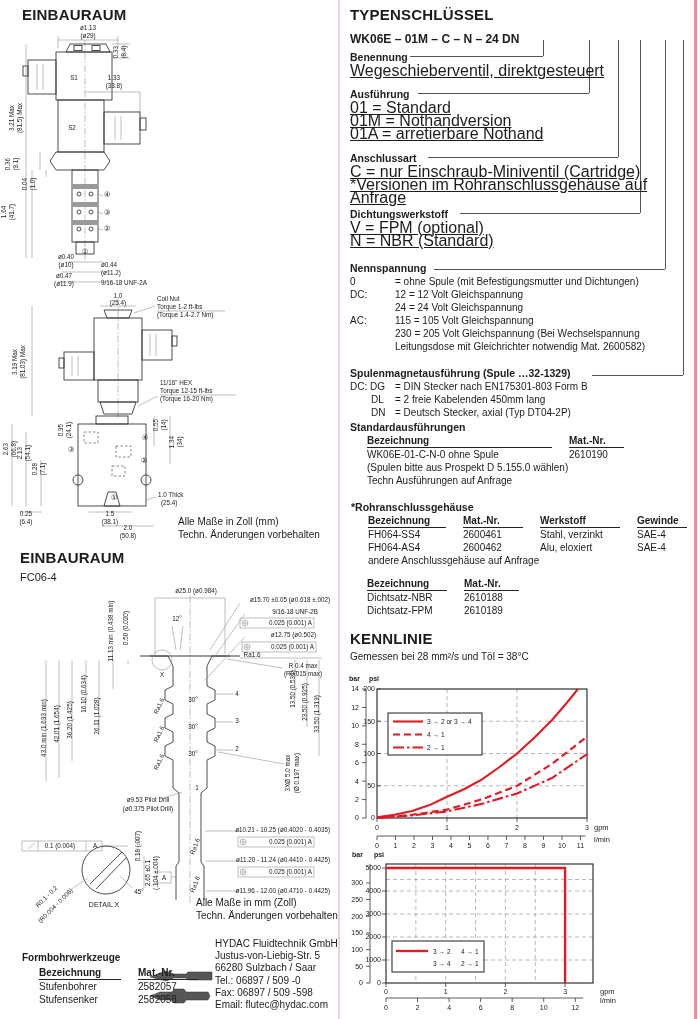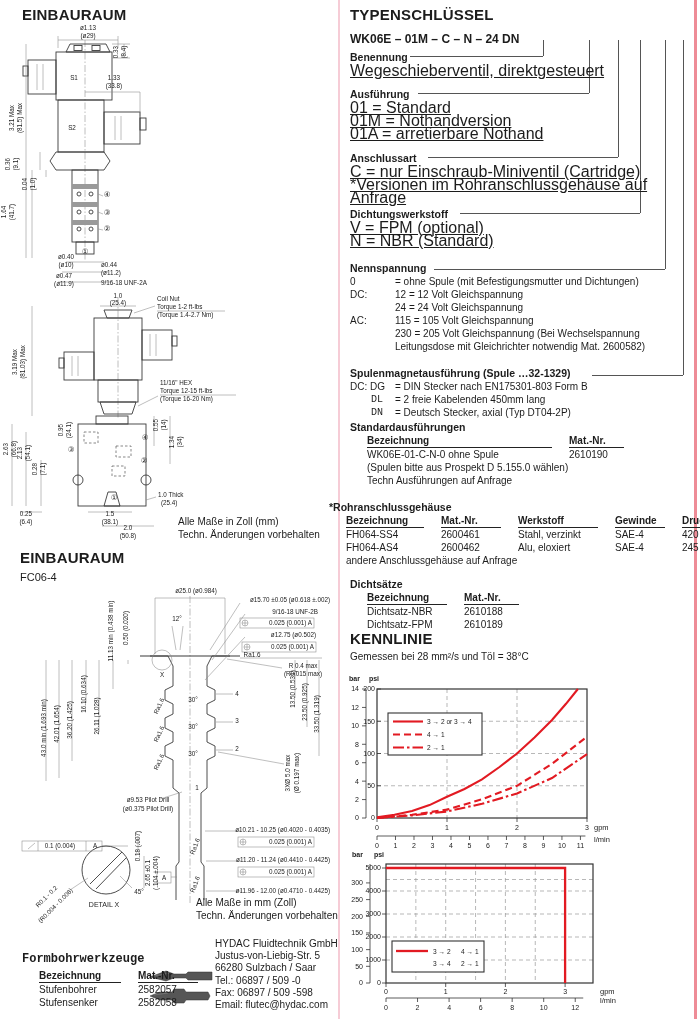--- a/index.html
+++ b/index.html
@@ -1,28 +1,28 @@
 <!DOCTYPE html>
 <html><head>
 <meta charset="utf-8">
 <style>
   html,body{margin:0;padding:0;background:#fff;}
   .page{position:relative;width:700px;height:1019px;background:#fff;overflow:hidden;
         font-family:"Liberation Sans",sans-serif;color:#1c1c1c;}
   .abs{position:absolute;}
   .h1{font-size:15px;font-weight:bold;letter-spacing:.2px;}
-  .h2{font-size:12px;font-weight:bold;font-family:Liberation Mono, monospace;}
+  .h2{font-size:10px;font-weight:bold;}
   .sub{font-size:11px;}
   .code{font-size:12px;font-weight:bold;white-space:pre;}
   .sec{position:absolute;left:350px;width:346px;}
   .sec .st{font-size:10.5px;font-weight:bold;line-height:14px;}
   .sec .sl{font-size:16px;line-height:13px;text-decoration:underline;}
   .pair{display:flex;font-size:10px;line-height:13px;}
   .pair .pre{width:45px;flex:none;}
-  .pair .pre.ind{width:45px;padding-left:21px;box-sizing:border-box;font-family:Liberation Mono, monospace;}
+  .pair .pre.ind{width:45px;padding-left:21px;box-sizing:border-box;}
   .tbl{font-size:10px;}
   .tr{display:flex;line-height:13px;}
   .td{flex:none;margin-left:17px;}
   .th{font-weight:bold;border-bottom:1.1px solid #222;}
   .note{font-size:10px;line-height:12.5px;}
   .addr{font-size:10px;line-height:12.2px;}
   .scanline{position:absolute;top:0;height:1019px;}
   svg text{font-family:"Liberation Sans",sans-serif;}
   .o{fill:none;stroke:#3a3a3a;stroke-width:0.9;}
   .t{fill:none;stroke:#8a8a8a;stroke-width:0.55;}
@@ -624,21 +624,21 @@
       </div>
       <div class="tr">
           <div class="td">(Spulen bitte aus Prospekt D  5.155.0 wählen)</div>
         </div>
       <div class="tr">
           <div class="td">Techn Ausführungen auf Anfrage</div>
         </div>
     </div>
   </div>
 
-  <div class="abs" style="left:329px;top:500px;width:346px">
+  <div class="abs" style="left:351px;top:500px;width:346px">
     <div class="st" style="font-size:10.5px;font-weight:bold;line-height:14px">*Rohranschlussgehäuse</div>
     <div class="tbl">
       <div class="tr">
         <div class="td th" style="width:78px">Bezeichnung</div>
         <div class="td th" style="width:60px">Mat.-Nr.</div>
         <div class="td th" style="width:80px">Werkstoff</div>
         <div class="td th" style="width:50px">Gewinde</div>
         <div class="td th" style="width:48px">Druck</div>
       </div>
       <div class="tr">
@@ -655,21 +655,20 @@
         <div class="td" style="width:50px">SAE-4</div>
         <div class="td" style="width:48px">245 bar</div>
       </div>
       <div class="tr">
           <div class="td">andere Anschlussgehäuse auf Anfrage</div>
         </div>
     </div>
   </div>
 
   <div class="abs" style="left:350px;top:577px;width:346px">
-    <div class="st" style="font-size:10.5px;font-weight:bold;line-height:14px">Dichtsätze</div>
     <div class="tbl">
       <div class="tr">
         <div class="td th" style="width:80px">Bezeichnung</div>
         <div class="td th" style="width:55px">Mat.-Nr.</div>
       </div>
       <div class="tr">
         <div class="td" style="width:80px">Dichtsatz-NBR</div>
         <div class="td" style="width:55px">2610188</div>
       </div>
       <div class="tr">

